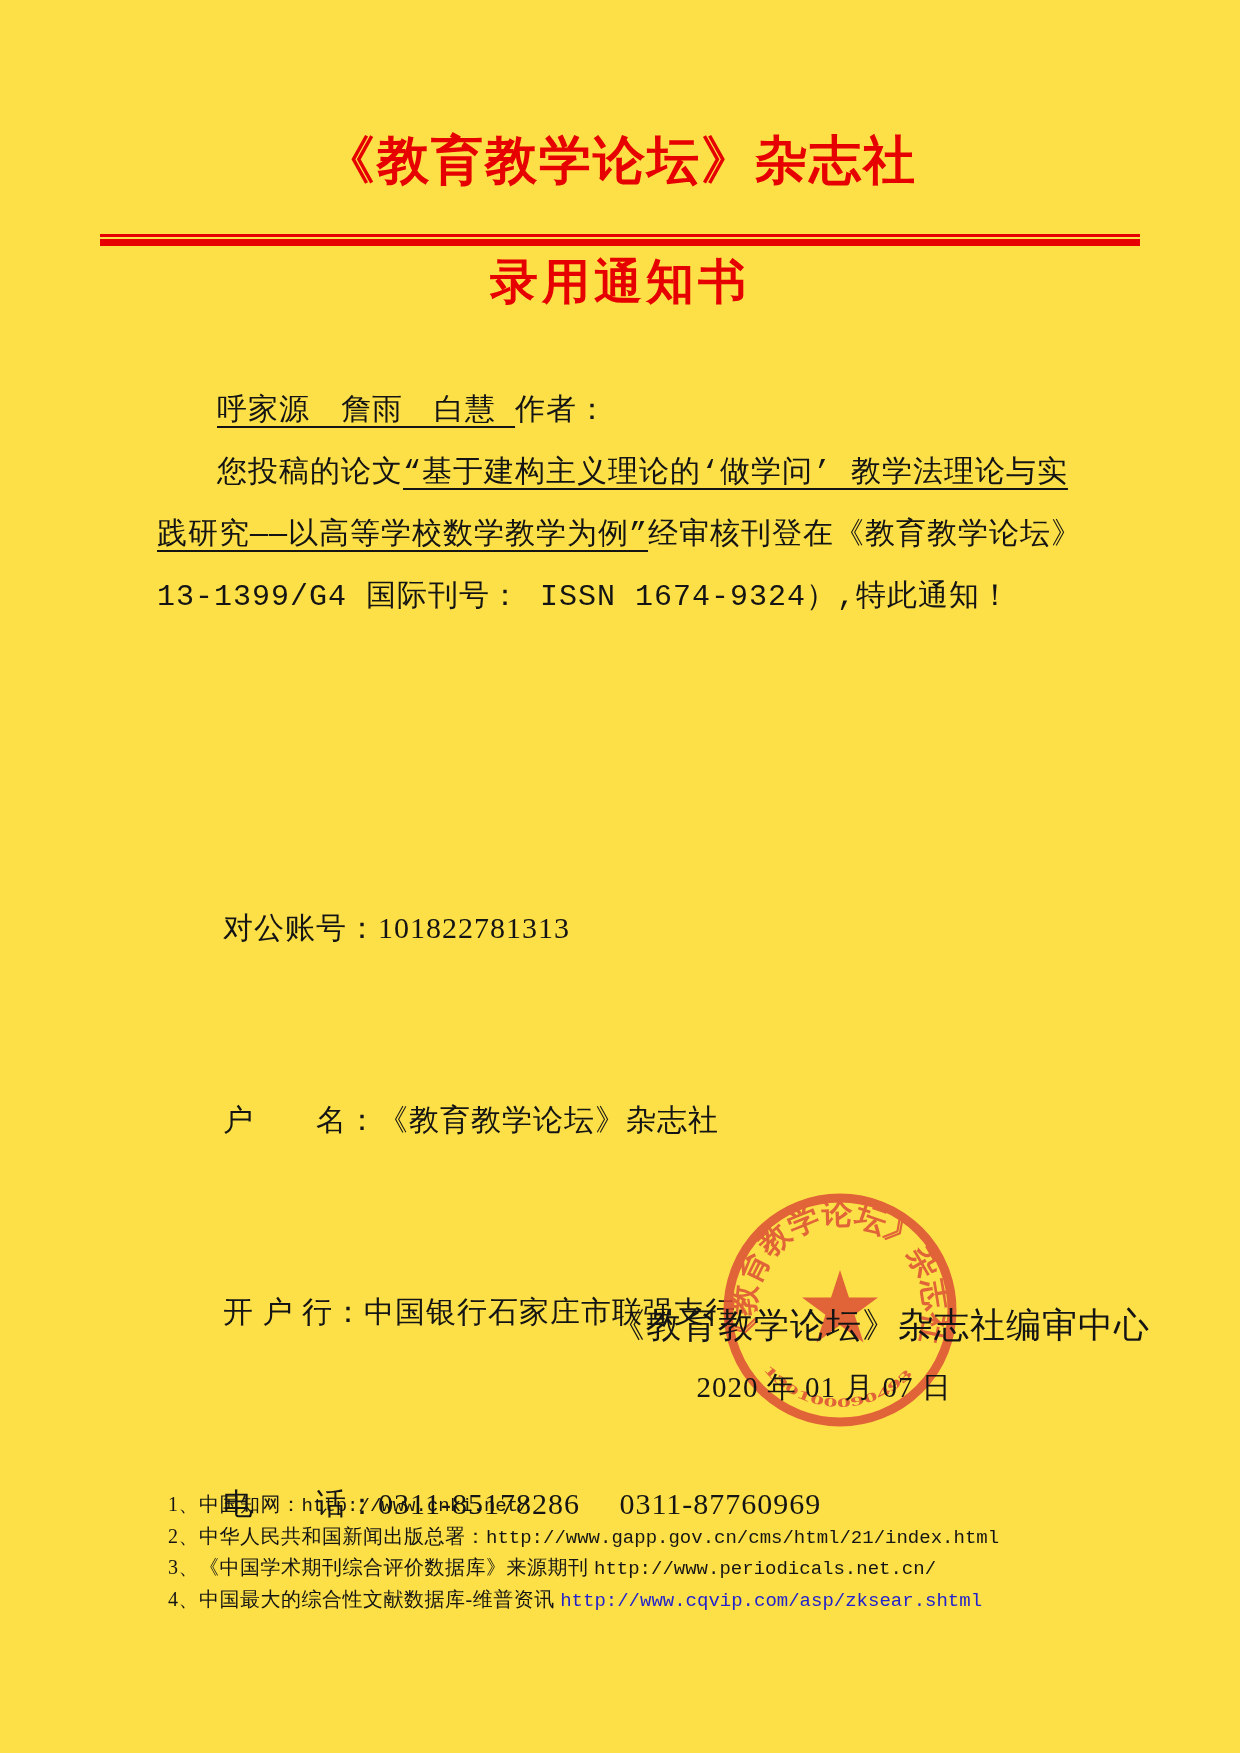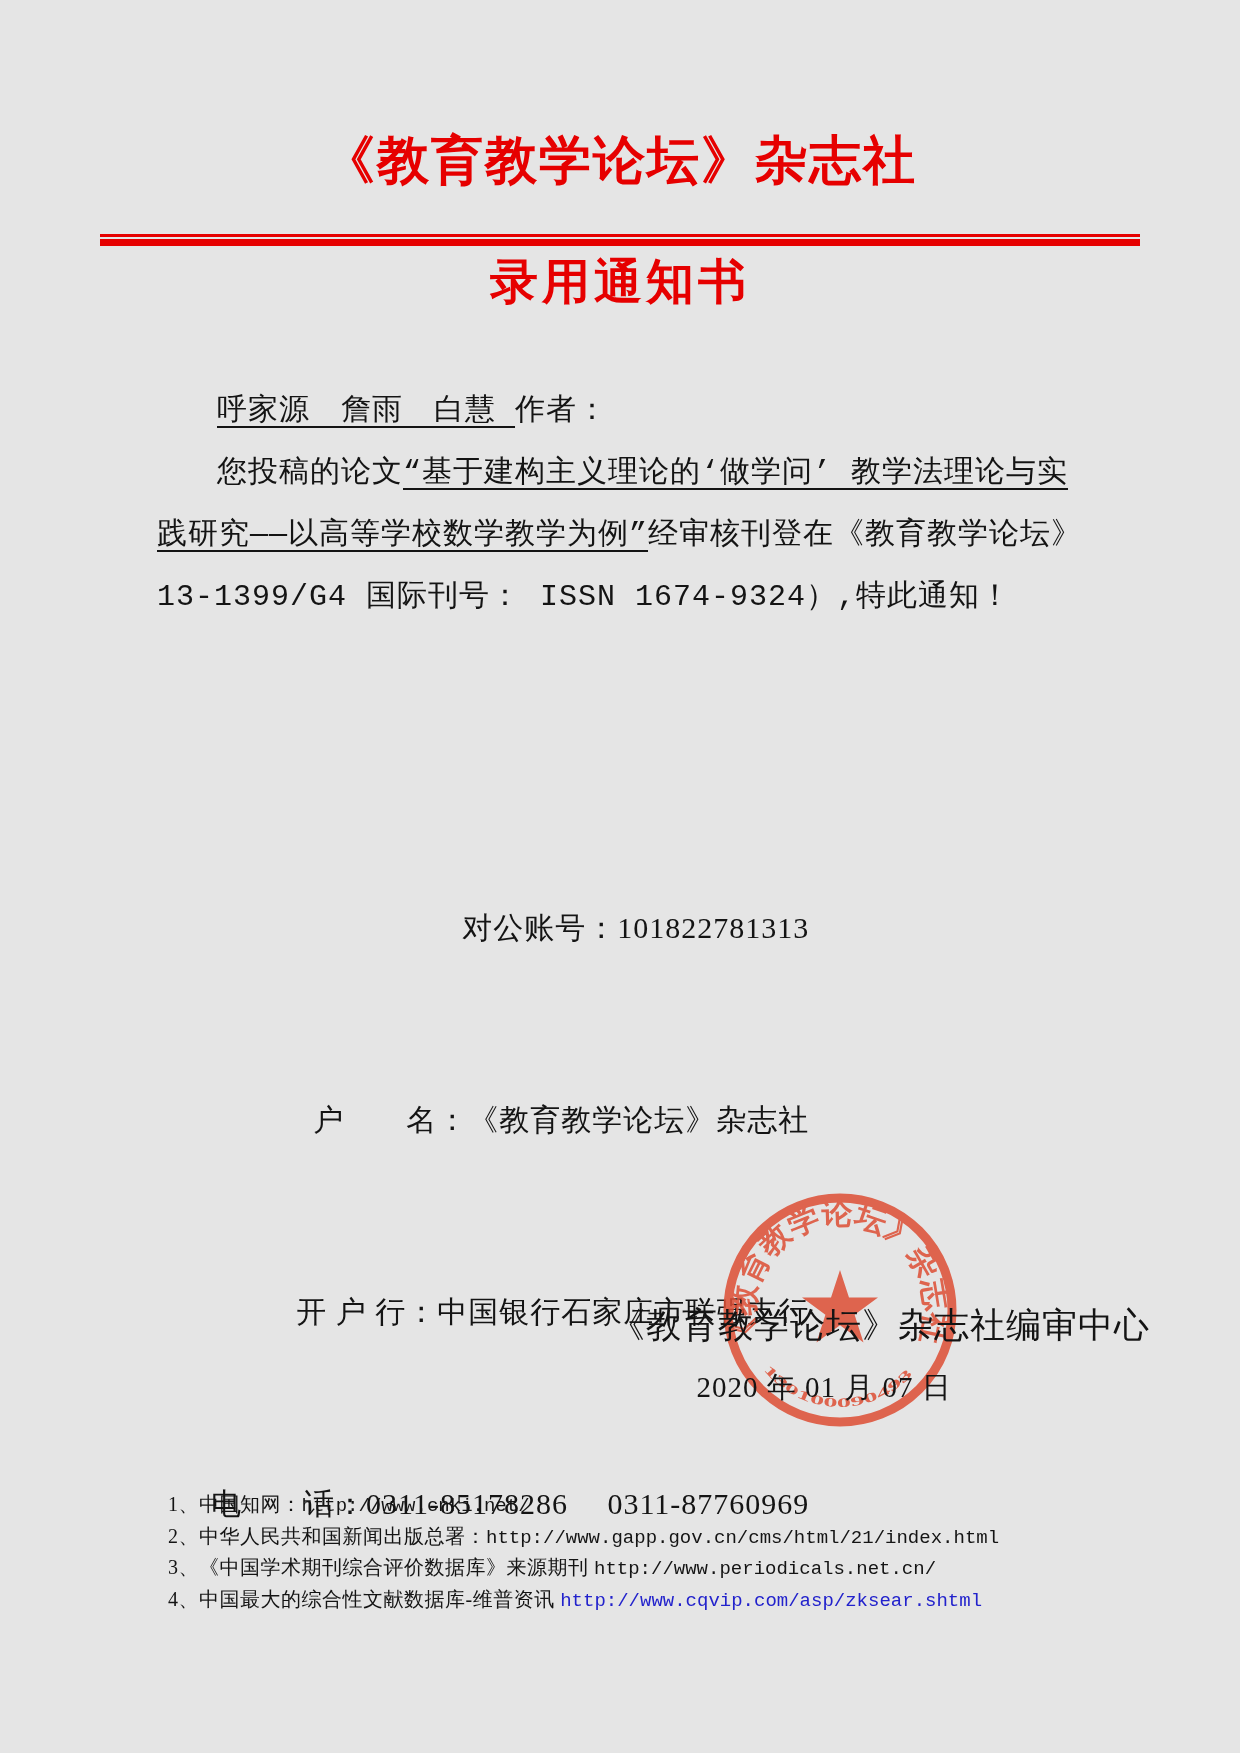--- a/index.html
+++ b/index.html
@@ -1,17 +1,17 @@
 <!DOCTYPE html>
 <html><head>
 <meta charset="utf-8">
 <style>
   html,body { margin:0; padding:0; background:#ffffff; }
   .page {
-    position:relative; width:1240px; height:1753px; background:#e5e5e5;
+    position:relative; width:1240px; height:1753px; background:#fde047;
     font-family:"Liberation Serif","DejaVu Serif",serif; color:#141414; overflow:hidden;
   }
   .doc-title {
     position:absolute; top:126px; left:0; width:100%; text-align:center;
     font-size:52px; font-weight:bold; color:#e60000; letter-spacing:2px; white-space:nowrap;
   }
   .rule { position:absolute; left:100px; top:234px; width:1040px; }
   .rule-thin  { height:3px; background:#e60000; margin-bottom:2px; }
   .rule-thick { height:7px; background:#e60000; }
   .doc-subtitle {
@@ -19,22 +19,22 @@
     font-size:48px; font-weight:bold; color:#e60000; letter-spacing:4px; white-space:nowrap;
   }
   .body-block {
     position:absolute; left:157px; top:380px; width:950px;
     font-size:30px; line-height:62px; letter-spacing:1px;font-family:Liberation Mono, monospace;
   }
   .body-line { white-space:nowrap; }
   .indent { padding-left:60px; }
   .u { text-decoration:underline; text-underline-offset:7px; text-decoration-thickness:1.5px; }
   .account-block {
-    position:absolute; left:160px; top:832px;
-    font-size:30px; line-height:64px; letter-spacing:1px;text-align:right;
+    position:absolute; left:172px; top:832px;
+    font-size:30px; line-height:64px; letter-spacing:1px;
   }
   .account-row { white-space:pre; }
   .sig-org {
     position:absolute; left:610px; top:1302px; font-size:35px;
     letter-spacing:1px; z-index:2; white-space:nowrap;
   }
   .sig-date {
     position:absolute; left:652px; top:1368px; width:344px; text-align:center;
     font-size:29px; letter-spacing:1px; z-index:2; white-space:nowrap;
   }

